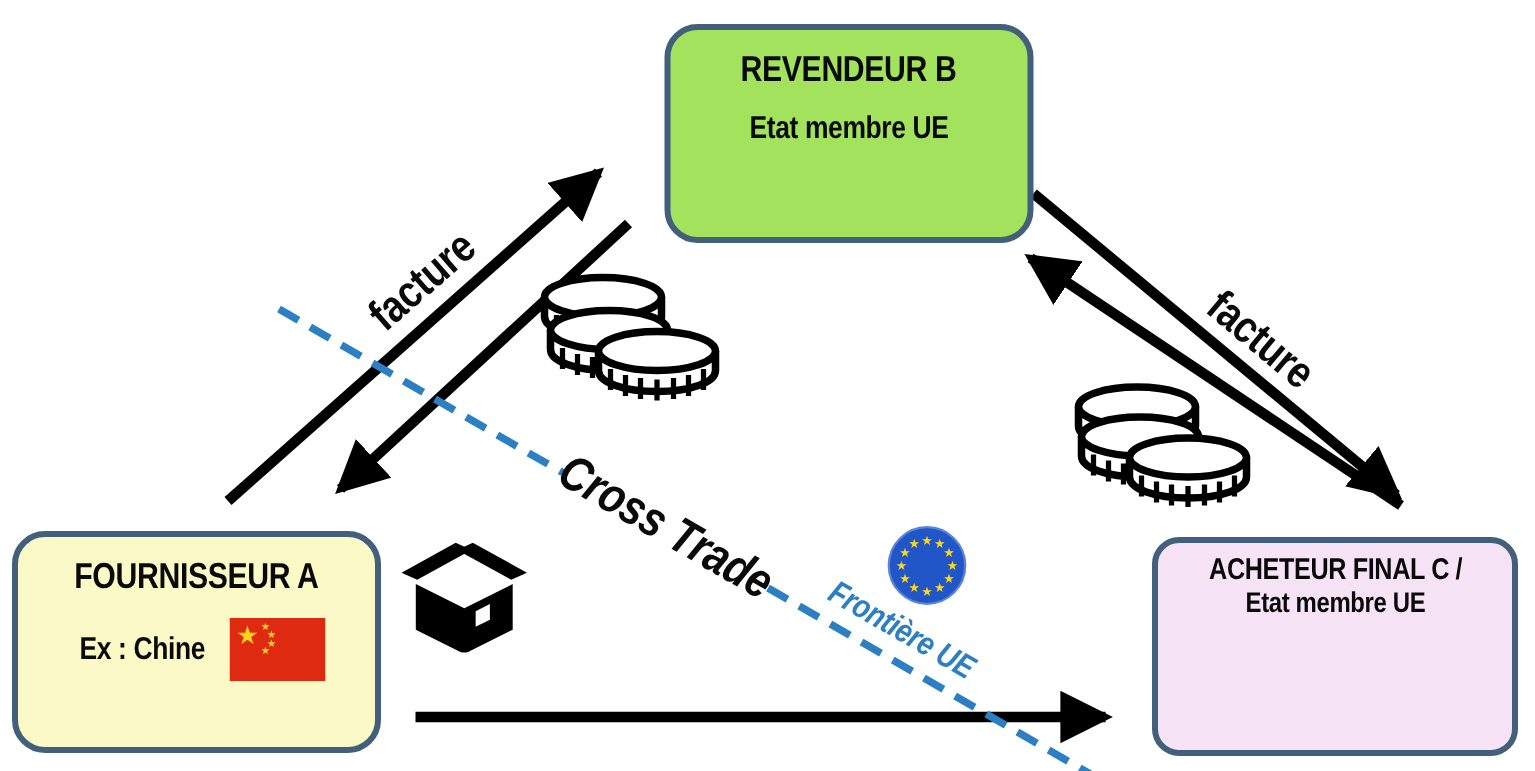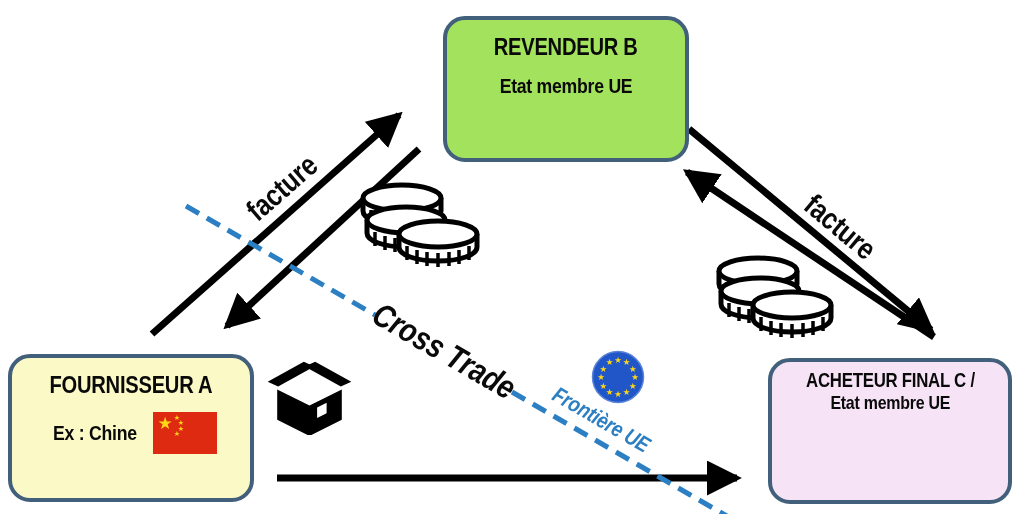--- a/index.html
+++ b/index.html
@@ -17,21 +17,21 @@
   
   .node {
     position:absolute; box-sizing:border-box;
     border:4px solid var(--border,#42607b);
     border-radius:22px;
     display:flex; flex-direction:column; align-items:center;
     text-align:center; font-weight:bold; line-height:1.15;
   }
   .node-b { left:427px; top:16px;  width:246px; height:146px; background:var(--revendeur-bg,#a3e25c); padding-top:13px;margin-left:16px; }
   .node-a { left:8px;   top:354px; width:246px; height:148px; background:var(--fournisseur-bg,#fbf9c5); padding-top:13px; }
-  .node-c { left:768px; top:358px; width:244px; height:146px; background:var(--acheteur-bg,#f6e4f6); padding-top:7px; }
+  .node-c { left:768px; top:358px; width:244px; height:146px; background:var(--acheteur-bg,#f6e4f6); padding-top:7px;border-radius:18px; }
 
   .cond { display:inline-block; transform:scaleX(0.84); transform-origin:50% 50%; white-space:nowrap; letter-spacing:-0.3px; }
   .cond-left { transform-origin:0 50%; }
 
   .node .title    { font-size:24px; margin-bottom:13px; }
   .node .subtitle { font-size:21px; margin-bottom:3px; }
   .node-c .title2    { font-size:20px; margin-bottom:0; }
   .node-c .title2 + .title2 { margin-bottom:4px; }
   .node-c .subtitle  { font-size:19px; margin-bottom:2px; }
   .flag-row { display:flex; align-items:center; justify-content:center; gap:9px; }

